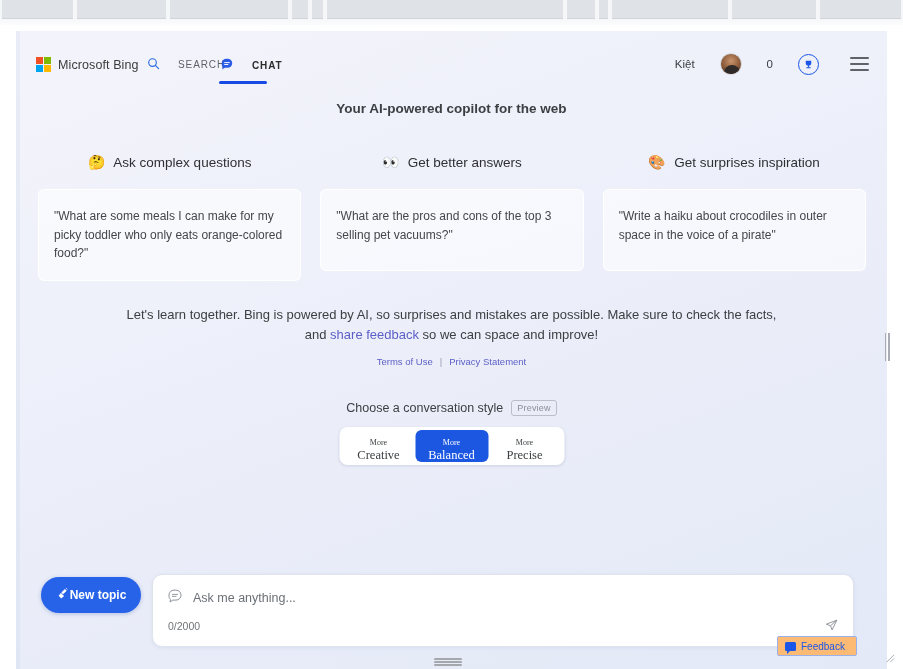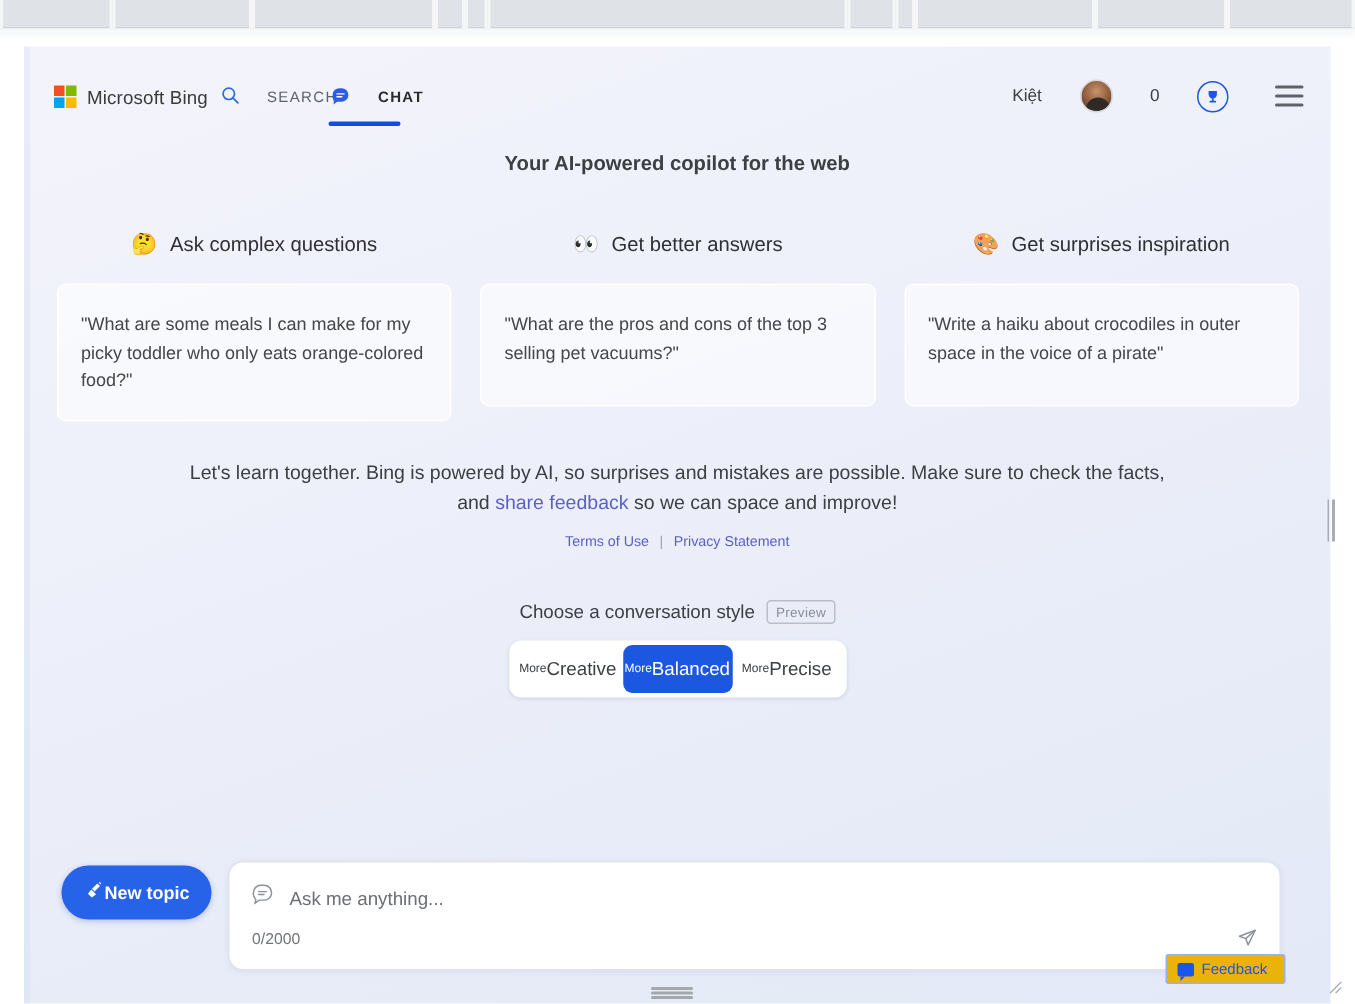--- a/index.html
+++ b/index.html
@@ -155,22 +155,22 @@
   }
   #style-toggle {
     position: absolute; left: 50%; transform: translateX(-50%); top: 396px;
     width: 225px; height: 38px;
     background: #ffffff; border-radius: 8px;
     box-shadow: 0 1px 3px rgba(20,30,70,.12);
     display: flex; align-items: center; padding: 3px;
   }
   .style-opt {
     flex: 1; height: 32px; border-radius: 6px;
-    display: flex; flex-direction: row; align-items: center; justify-content: center;
-    line-height: 1.12; color: #3c4043;
+    display: flex; flex-direction: column; align-items: center; justify-content: flex-end;
+    line-height: 1.12; color: #3c4043; font-family: Liberation Serif, serif;
   }
   .style-opt .sm { font-size: 8px; }
   .style-opt .bg { font-size: 12.5px; }
   .style-opt.selected { background: #1b57e0; color: #ffffff; }
 
   
   #new-topic-btn {
     position: absolute; left: 25px; top: 546px;
     width: 100px; height: 36px; border-radius: 18px;
     background: #2663e8; color: #fff;
@@ -196,21 +196,21 @@
   }
   #send-icon {
     position: absolute; right: 14px; top: 43px;
     color: #8d9298;
   }
 
   
   #feedback-btn {
     position: absolute; left: 777px; top: 636px;
     width: 80px; height: 20px;
-    background: #eab308; border: 1px solid #9ab0e8; border-radius: 2px;
+    background: #fdba74; border: 1px solid #9ab0e8; border-radius: 2px;
     display: flex; align-items: center; gap: 5px; padding-left: 7px;
     font-size: 10px; color: #1a56e8;
   }
   #feedback-icon {
     width: 11px; height: 9px; background: #1a56e8; border-radius: 1.5px;
     position: relative;
   }
   #feedback-icon::after{
     content:""; position:absolute; left:2px; bottom:-3px;
     border-left:3px solid #1a56e8; border-bottom:3px solid transparent;

